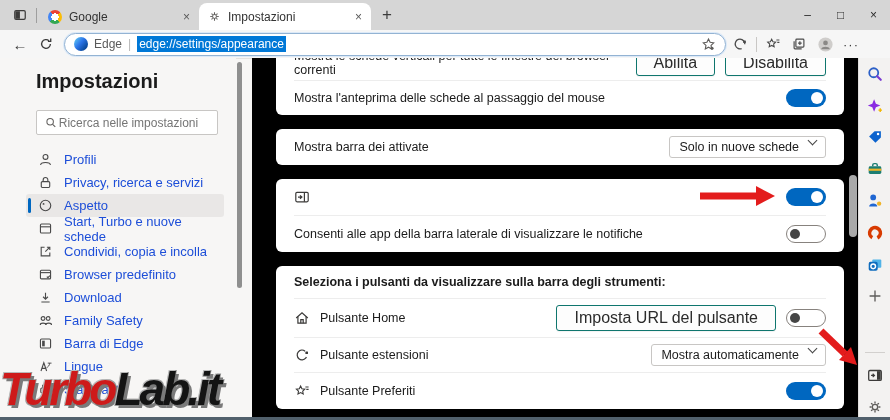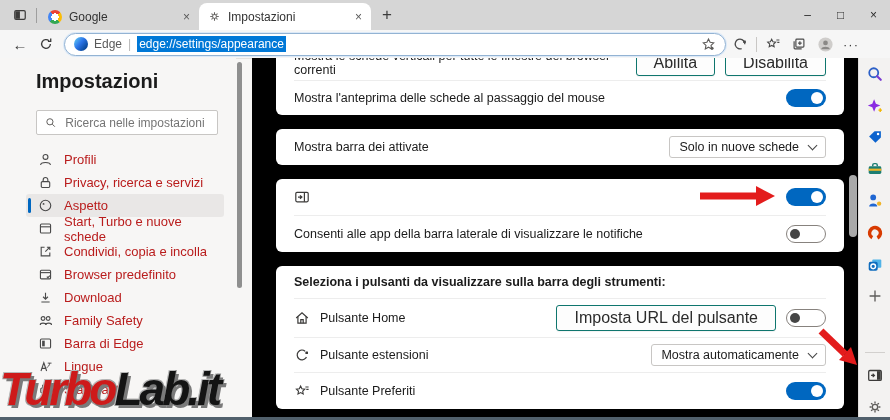--- a/index.html
+++ b/index.html
@@ -37,46 +37,46 @@
   .badge-sep{color:#b9b9b9;font-size:12px;}
   .url-selected{background:#0078d7;color:#fff;font-size:12px;padding:1px 2px;white-space:nowrap;}
   .ab-star{margin-left:auto;display:flex;align-items:center;}
   .tb-icon{width:24px;height:24px;display:flex;align-items:center;justify-content:center;}
   .tb-sep{width:1px;height:15px;background:#c9c7c5;margin:0 2px;}
   .tb-more{font-size:13px;color:#3a3a3a;letter-spacing:1px;}
   
   .nav-pane{position:absolute;left:0;top:58px;width:236px;bottom:0;background:#f7f6f5;}
   .nav-title{margin:12px 0 0 36px;font-size:20px;font-weight:600;color:#1b1b1b;}
   .search-box{margin:17px 0 0 36px;width:182px;height:25px;box-sizing:border-box;border:1px solid #c8c6c4;
-    background:#fff;border-radius:2px;display:flex;align-items:center;gap:7px;padding:0 8px;}
+    background:#fff;border-radius:2px;display:flex;align-items:center;padding:0 8px;}
   .search-box input{border:none;outline:none;font-size:12px;color:#6e6e6e;width:100%;background:transparent;
     font-family:"Liberation Sans",sans-serif;}
   .nav-items{margin:13px 0 0 26px;display:flex;flex-direction:column;}
   .nav-item{height:23px;display:flex;align-items:center;gap:11px;padding-left:12px;width:198px;
-    box-sizing:border-box;font-size:13px;color:#b91c1c;border-radius:3px;position:relative;}
+    box-sizing:border-box;font-size:13px;color:#1d4ed8;border-radius:3px;position:relative;}
   .nav-item.selected{background:#e9e7e6;}
   .nav-item.selected::before{content:"";position:absolute;left:2px;top:4px;bottom:4px;width:3px;
     border-radius:2px;background:#0067c0;}
   .nav-item svg{flex:0 0 15px;}
   .nav-scrollthumb{position:absolute;left:237px;top:62px;width:5px;height:226px;background:#8f8f8f;border-radius:3px;}
   
   .content{position:absolute;left:252px;top:58px;width:616px;bottom:0;background:#000000;overflow:hidden;}
   .card{background:#fff;border-radius:6px;margin:0 24px 14px 24px;padding:0 18px;
     box-shadow:0 0 2px rgba(0,0,0,.12),0 1px 3px rgba(0,0,0,.08);}
   .card.first{margin-top:-12px;}
   .row{display:flex;align-items:center;min-height:34px;font-size:12.5px;color:#1b1b1b;gap:10px;}
   .row.tall{min-height:36px;}
   .row.h38{min-height:38px;}
   .row-div{height:1px;background:#ededed;}
   .spacer{flex:1;}
   .hdr{font-weight:600;}
   .btn{border:1px solid #0f766e;background:#fdfdfd;font-size:16px;color:#2b2b2b;padding:3px 17px;
     border-radius:3px;box-shadow:0 1px 1px rgba(0,0,0,.05);}
   .dropdown{border:1px solid #c8c6c4;background:#fff;font-size:12.5px;color:#1b1b1b;padding:3px 9px;
-    border-radius:3px;display:flex;align-items:center;gap:10px;}
+    border-radius:3px;display:flex;gap:10px;}
   .chev{width:6px;height:6px;border-right:1.4px solid #444;border-bottom:1.4px solid #444;
     transform:rotate(45deg);margin-top:-3px;}
   .toggle{width:40px;height:18px;border-radius:10px;position:relative;flex:0 0 40px;}
   .toggle.on{background:#0067c0;}
   .toggle.on::after{content:"";position:absolute;width:12px;height:12px;border-radius:50%;
     background:#fff;top:3px;right:3px;}
   .toggle.off{background:#fff;border:1px solid #87827e;box-sizing:border-box;}
   .toggle.off::after{content:"";position:absolute;width:10px;height:10px;border-radius:50%;
     background:#454545;top:3px;left:3px;}
   .note{font-size:10.5px;color:#8a8886;padding:0 0 9px 26px;margin-top:-5px;line-height:1.35;}

